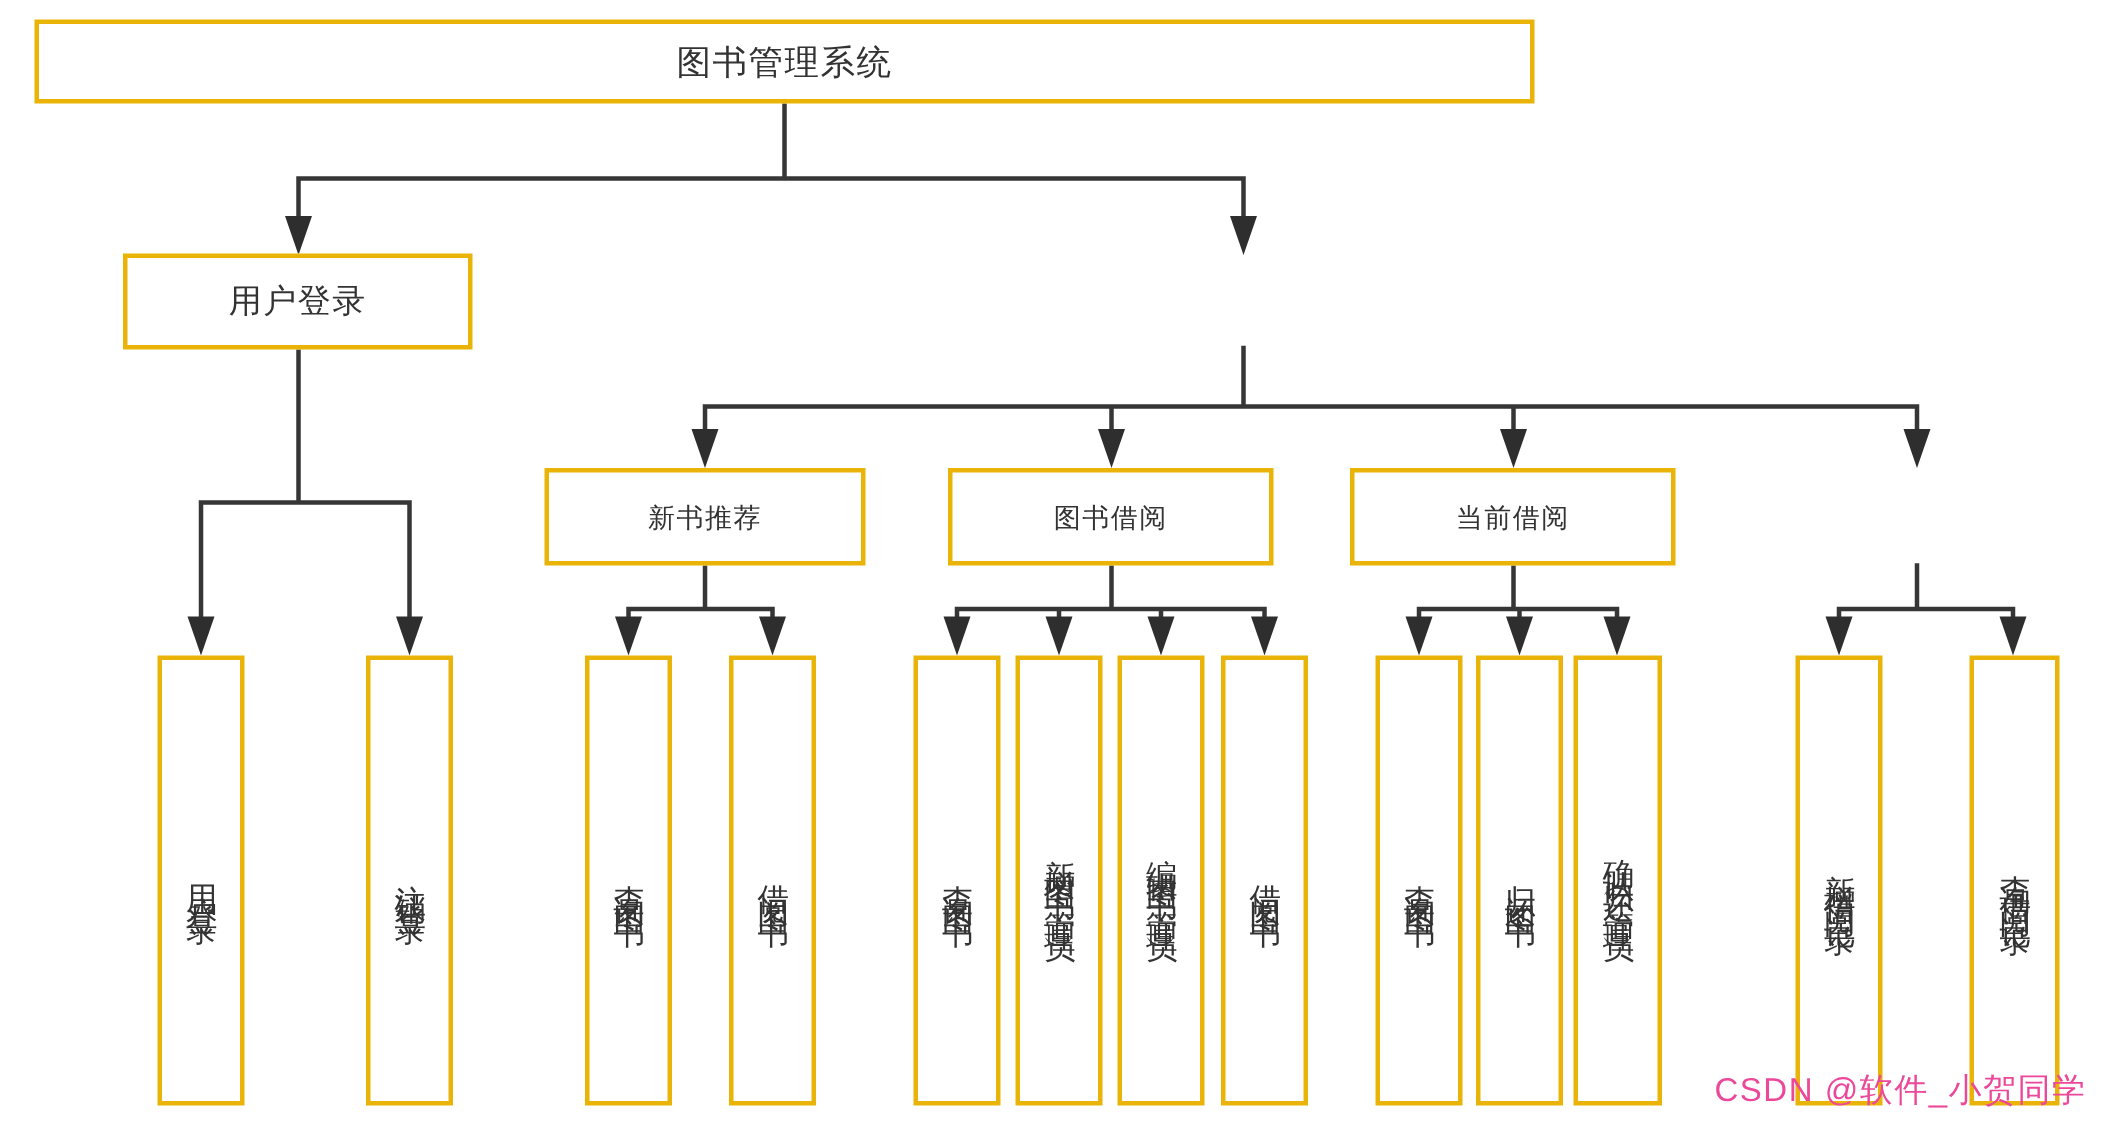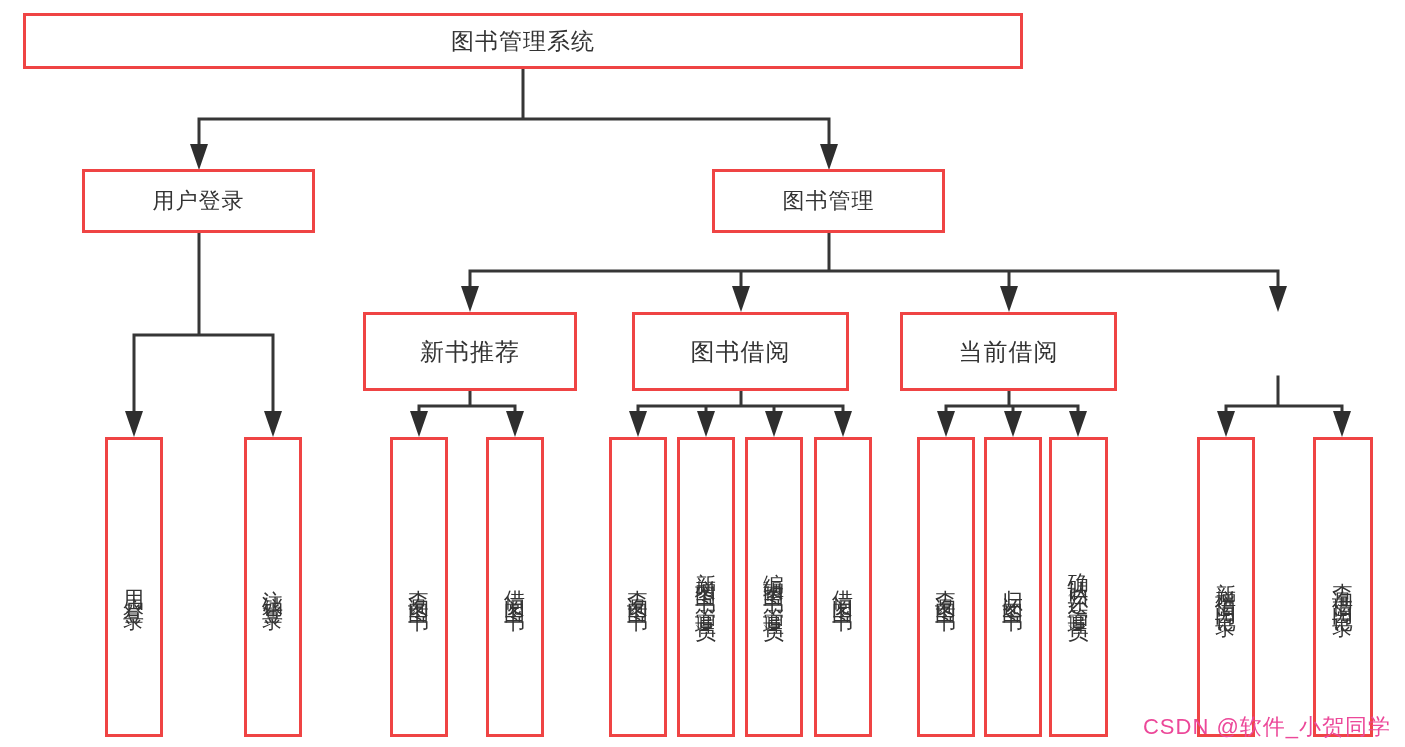--- a/index.html
+++ b/index.html
@@ -14,31 +14,31 @@
   }
   .connectors {
     position: absolute;
     left: 0; top: 0;
     width: 1405px; height: 747px;
     pointer-events: none;
   }
   .node {
     position: absolute;
     box-sizing: border-box;
-    border: 3px solid #ef4444;
+    border: 3px solid #eab308;
     background: #ffffff;
     display: flex;
     align-items: center;
     justify-content: center;
     text-align: center;
   }
   .h-node { font-size: 22px; letter-spacing: 1px; }
   .root-node { left: 23px; top: 13px; width: 1000px; height: 56px; font-size: 23px; }
   .l2-node { top: 169px; width: 233px; height: 64px; }
-  .l3-node { top: 312px; height: 79px; font-size: 24px; }
+  .l3-node { top: 312px; height: 65px; font-size: 18px; }
   .leaf {
     top: 437px;
     width: 58px;
     height: 300px;
   }
   .leaf .vtext {
     writing-mode: vertical-rl;
     font-size: 21px;
     letter-spacing: 7px;
     line-height: 1;
@@ -99,23 +99,20 @@
     </g>
   </svg>
 
   <div class="node h-node root-node">
     <span>图书管理系统</span>
   </div>
 
   <div class="node h-node l2-node" style="left:82px;">
     <span>用户登录</span>
   </div>
-  <div class="node h-node l2-node" style="left:712px;">
-    <span>图书管理</span>
-  </div>
 
   <div class="node h-node l3-node" style="left:363px; width:214px;">
     <span>新书推荐</span>
   </div>
   <div class="node h-node l3-node" style="left:632px; width:217px;">
     <span>图书借阅</span>
   </div>
   <div class="node h-node l3-node" style="left:900px; width:217px;">
     <span>当前借阅</span>
   </div>

